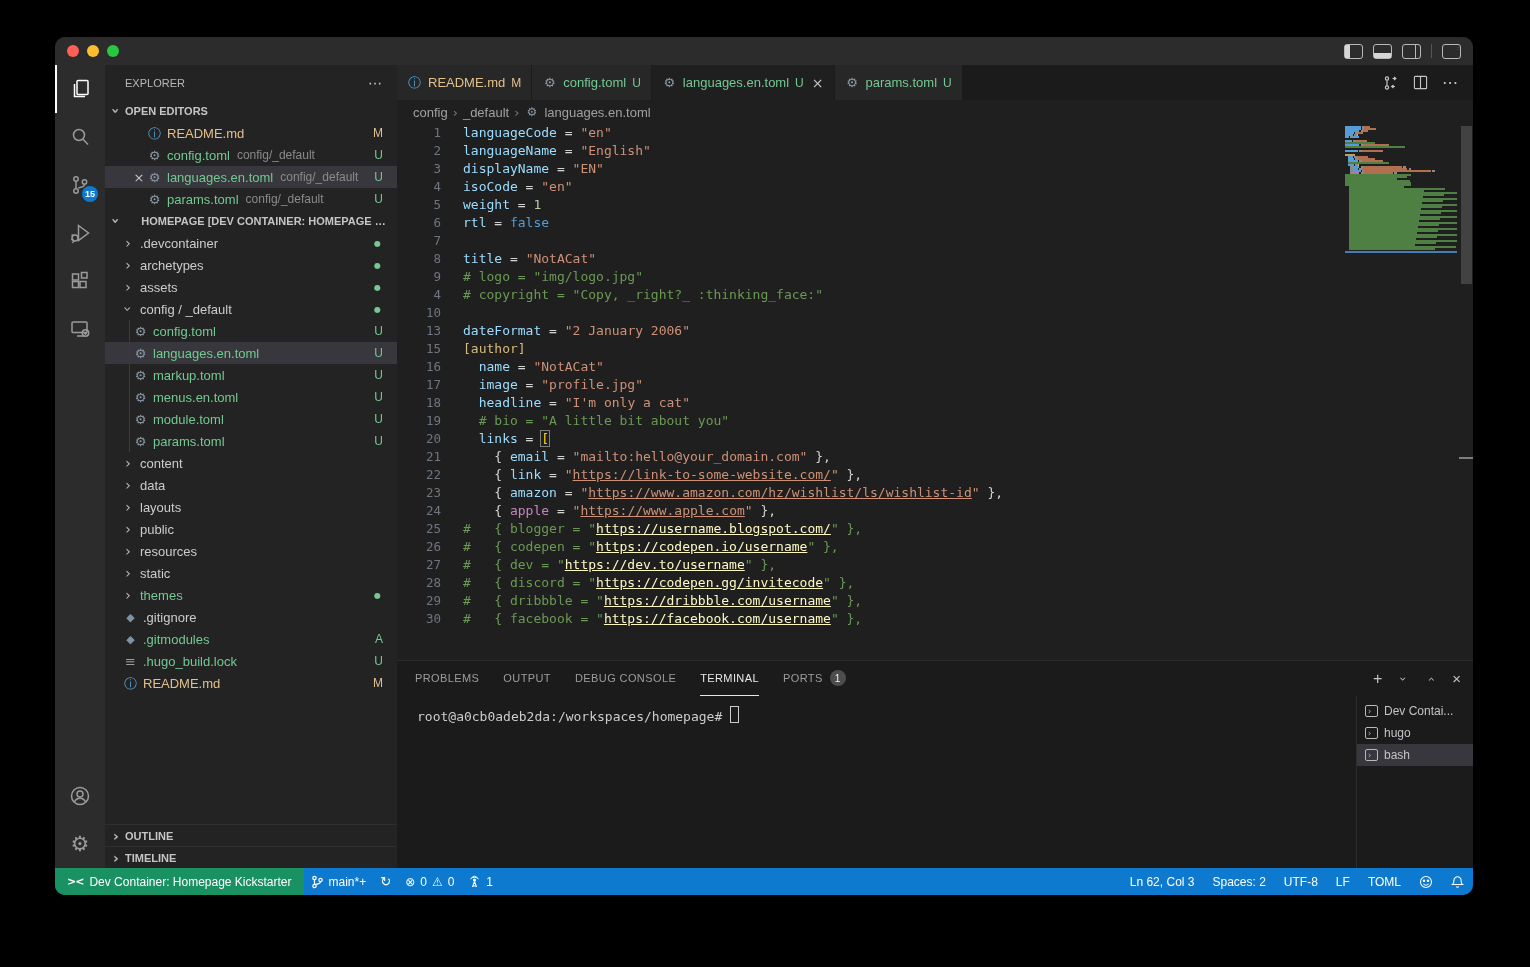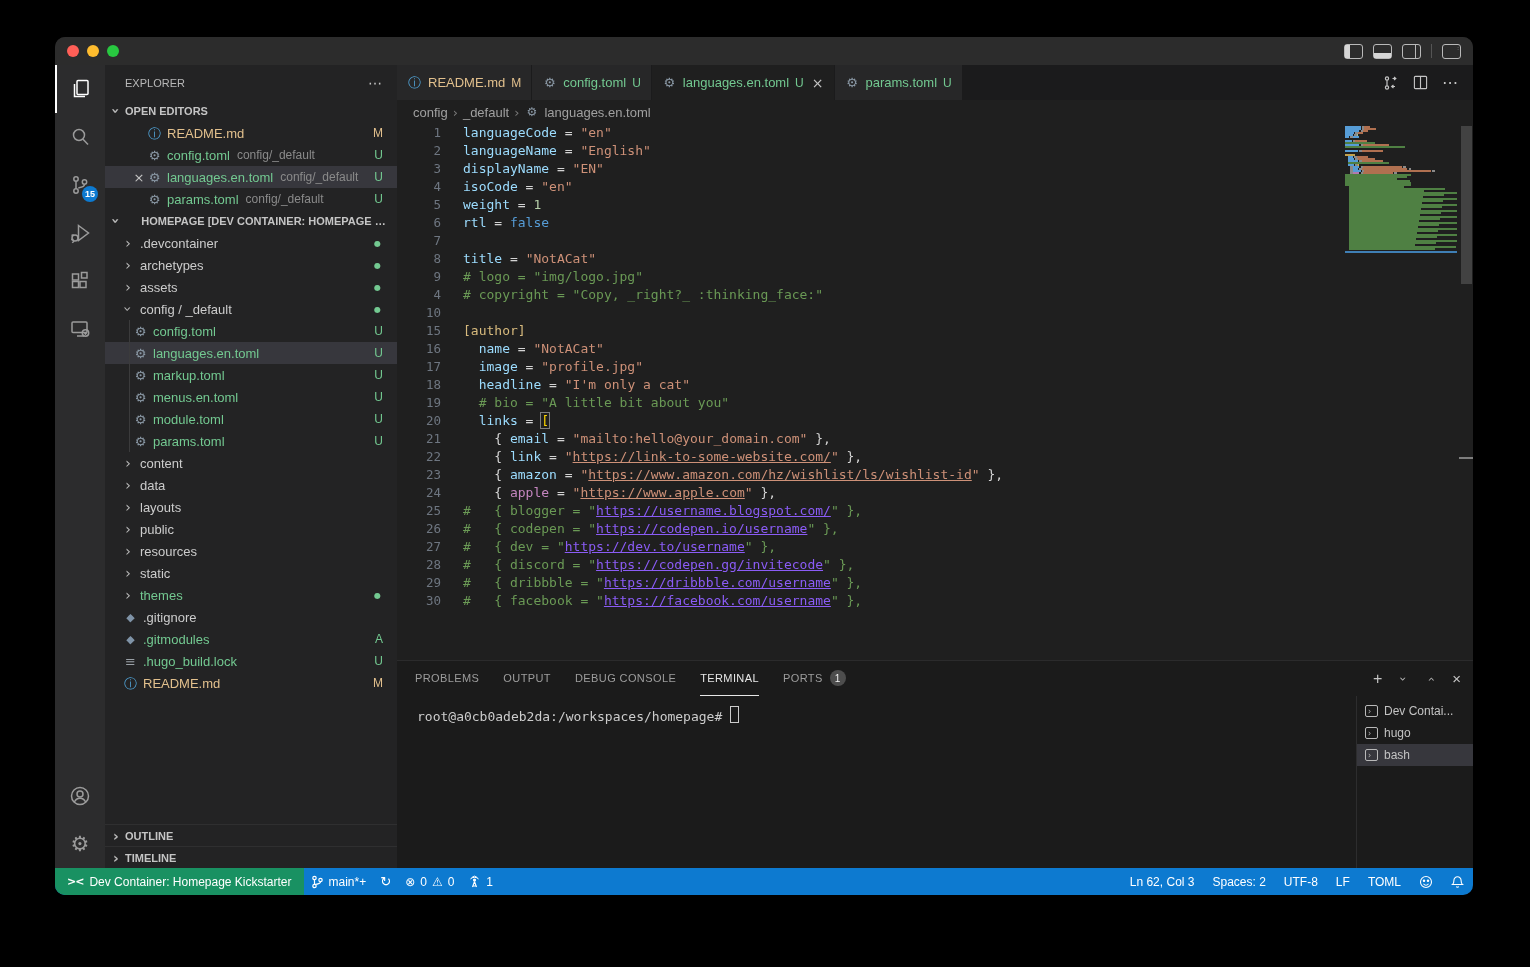--- a/index.html
+++ b/index.html
@@ -76,21 +76,21 @@
   .crumbs .csep{color:#7a7a7a;font-family:"DejaVu Sans",sans-serif;}
   .crumbs .ficon{font-size:12px;}
   
   .code-wrap{flex:1;position:relative;overflow:hidden;font-family:"DejaVu Sans Mono",monospace;font-size:13px;}
   .code-line{height:18px;line-height:18px;display:flex;white-space:pre;}
   .ln{width:44px;text-align:right;color:#6e7681;flex:0 0 44px;font-size:12.5px;}
   .ct{margin-left:22px;}
   .tk-k{color:#9CDCFE;} .tk-p{color:#d4d4d4;} .tk-s{color:#CE9178;}
   .tk-u{color:#CE9178;text-decoration:underline;}
   .tk-n{color:#B5CEA8;} .tk-b{color:#569CD6;}
-  .tk-c{color:#6A9955;} .tk-cu{color:#8b5cf6;text-decoration:underline;}
+  .tk-c{color:#6A9955;} .tk-cu{color:#fef9c3;text-decoration:underline;}
   .tk-t{color:#D7BA7D;}
   .tk-gx{color:#FFD700;outline:1px solid rgba(150,150,150,.8);}
   .tk-pk{color:#C586C0;}
   .minimap{position:absolute;top:2px;right:16px;width:112px;}
   .mm-row{height:2px;display:flex;}
   .mm-seg{height:2px;}
   .mm-line{height:2px;background:#3f7fb5;margin-top:1px;}
   .vscroll{position:absolute;top:0;right:0;width:14px;bottom:0;}
   .vthumb{position:absolute;top:2px;right:1px;width:11px;height:158px;background:rgba(121,121,121,.4);}
   .vmark{position:absolute;top:333px;right:0;width:14px;height:2px;background:rgba(190,190,190,.6);}
@@ -448,20 +448,21 @@
               <div class="code-line"><span class="ln">2</span><span class="ct"><span class="tk-k">languageName</span><span class="tk-p"> = </span><span class="tk-s">"English"</span></span></div>
               <div class="code-line"><span class="ln">3</span><span class="ct"><span class="tk-k">displayName</span><span class="tk-p"> = </span><span class="tk-s">"EN"</span></span></div>
               <div class="code-line"><span class="ln">4</span><span class="ct"><span class="tk-k">isoCode</span><span class="tk-p"> = </span><span class="tk-s">"en"</span></span></div>
               <div class="code-line"><span class="ln">5</span><span class="ct"><span class="tk-k">weight</span><span class="tk-p"> = </span><span class="tk-n">1</span></span></div>
               <div class="code-line"><span class="ln">6</span><span class="ct"><span class="tk-k">rtl</span><span class="tk-p"> = </span><span class="tk-b">false</span></span></div>
               <div class="code-line"><span class="ln">7</span><span class="ct"></span></div>
               <div class="code-line"><span class="ln">8</span><span class="ct"><span class="tk-k">title</span><span class="tk-p"> = </span><span class="tk-s">"NotACat"</span></span></div>
               <div class="code-line"><span class="ln">9</span><span class="ct"><span class="tk-c"># logo = "img/logo.jpg"</span></span></div>
               <div class="code-line"><span class="ln">4</span><span class="ct"><span class="tk-c"># copyright = "Copy, _right?_ :thinking_face:"</span></span></div>
               <div class="code-line"><span class="ln">10</span><span class="ct"></span></div>
+              <div class="code-line"><span class="ln">13</span><span class="ct"><span class="tk-k">dateFormat</span><span class="tk-p"> = </span><span class="tk-s">"2 January 2006"</span></span></div>
               <div class="code-line"><span class="ln">15</span><span class="ct"><span class="tk-t">[author]</span></span></div>
               <div class="code-line"><span class="ln">16</span><span class="ct"><span class="tk-p">  </span><span class="tk-k">name</span><span class="tk-p"> = </span><span class="tk-s">"NotACat"</span></span></div>
               <div class="code-line"><span class="ln">17</span><span class="ct"><span class="tk-p">  </span><span class="tk-k">image</span><span class="tk-p"> = </span><span class="tk-s">"profile.jpg"</span></span></div>
               <div class="code-line"><span class="ln">18</span><span class="ct"><span class="tk-p">  </span><span class="tk-k">headline</span><span class="tk-p"> = </span><span class="tk-s">"I'm only a cat"</span></span></div>
               <div class="code-line"><span class="ln">19</span><span class="ct"><span class="tk-c">  # bio = "A little bit about you"</span></span></div>
               <div class="code-line"><span class="ln">20</span><span class="ct"><span class="tk-p">  </span><span class="tk-k">links</span><span class="tk-p"> = </span><span class="tk-gx">[</span></span></div>
               <div class="code-line"><span class="ln">21</span><span class="ct"><span class="tk-p">    { </span><span class="tk-k">email</span><span class="tk-p"> = </span><span class="tk-s">"mailto:hello@your_domain.com"</span><span class="tk-p"> },</span></span></div>
               <div class="code-line"><span class="ln">22</span><span class="ct"><span class="tk-p">    { </span><span class="tk-k">link</span><span class="tk-p"> = </span><span class="tk-s">"</span><span class="tk-u">https://link-to-some-website.com/</span><span class="tk-s">"</span><span class="tk-p"> },</span></span></div>
               <div class="code-line"><span class="ln">23</span><span class="ct"><span class="tk-p">    { </span><span class="tk-k">amazon</span><span class="tk-p"> = </span><span class="tk-s">"</span><span class="tk-u">https://www.amazon.com/hz/wishlist/ls/wishlist-id</span><span class="tk-s">"</span><span class="tk-p"> },</span></span></div>
               <div class="code-line"><span class="ln">24</span><span class="ct"><span class="tk-p">    { </span><span class="tk-pk">apple</span><span class="tk-p"> = </span><span class="tk-s">"</span><span class="tk-u">https://www.apple.com</span><span class="tk-s">"</span><span class="tk-p"> },</span></span></div>

